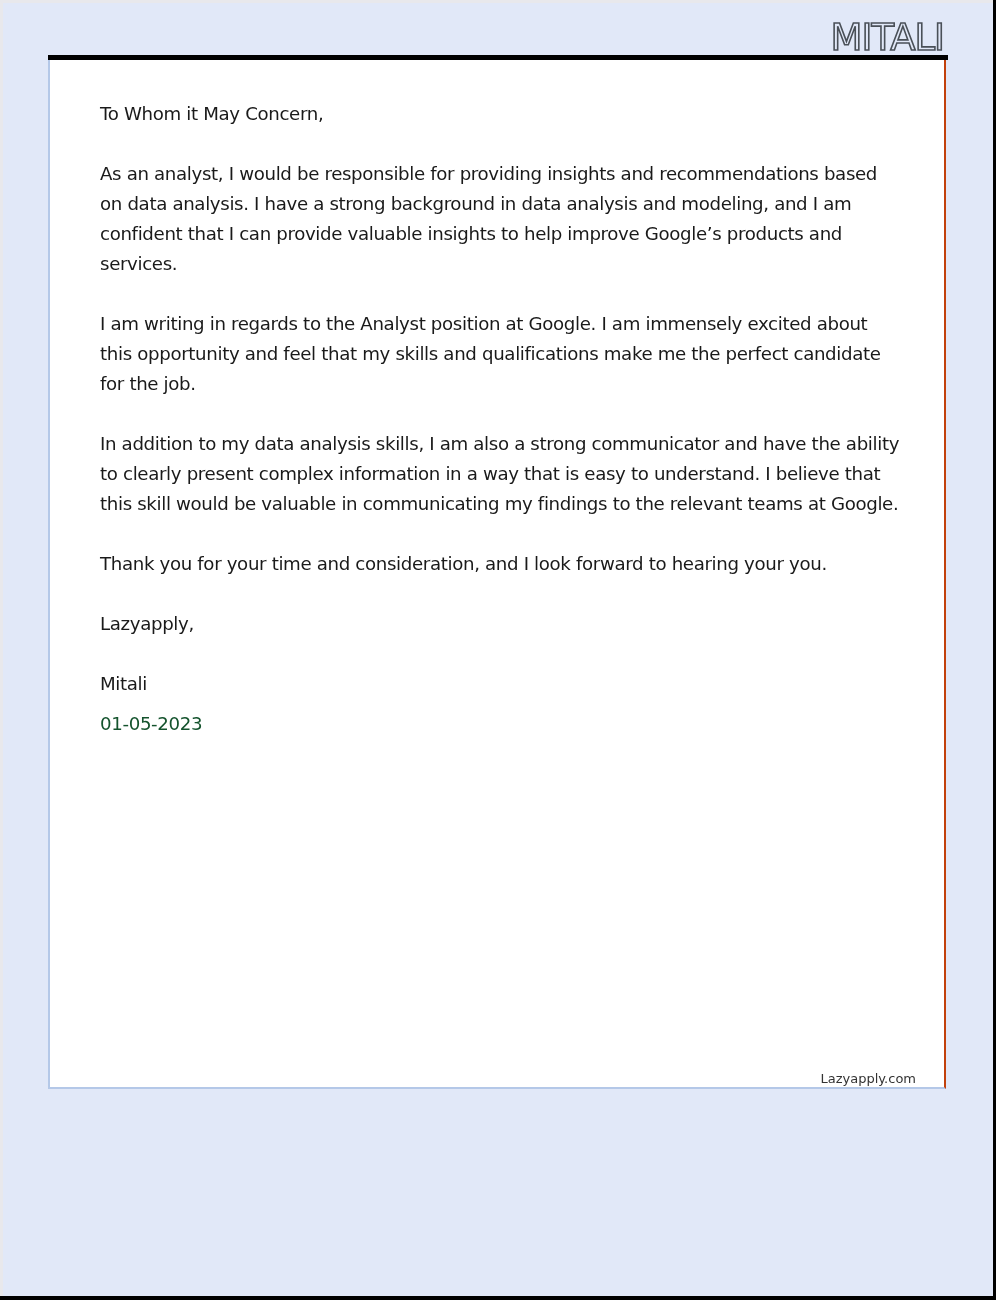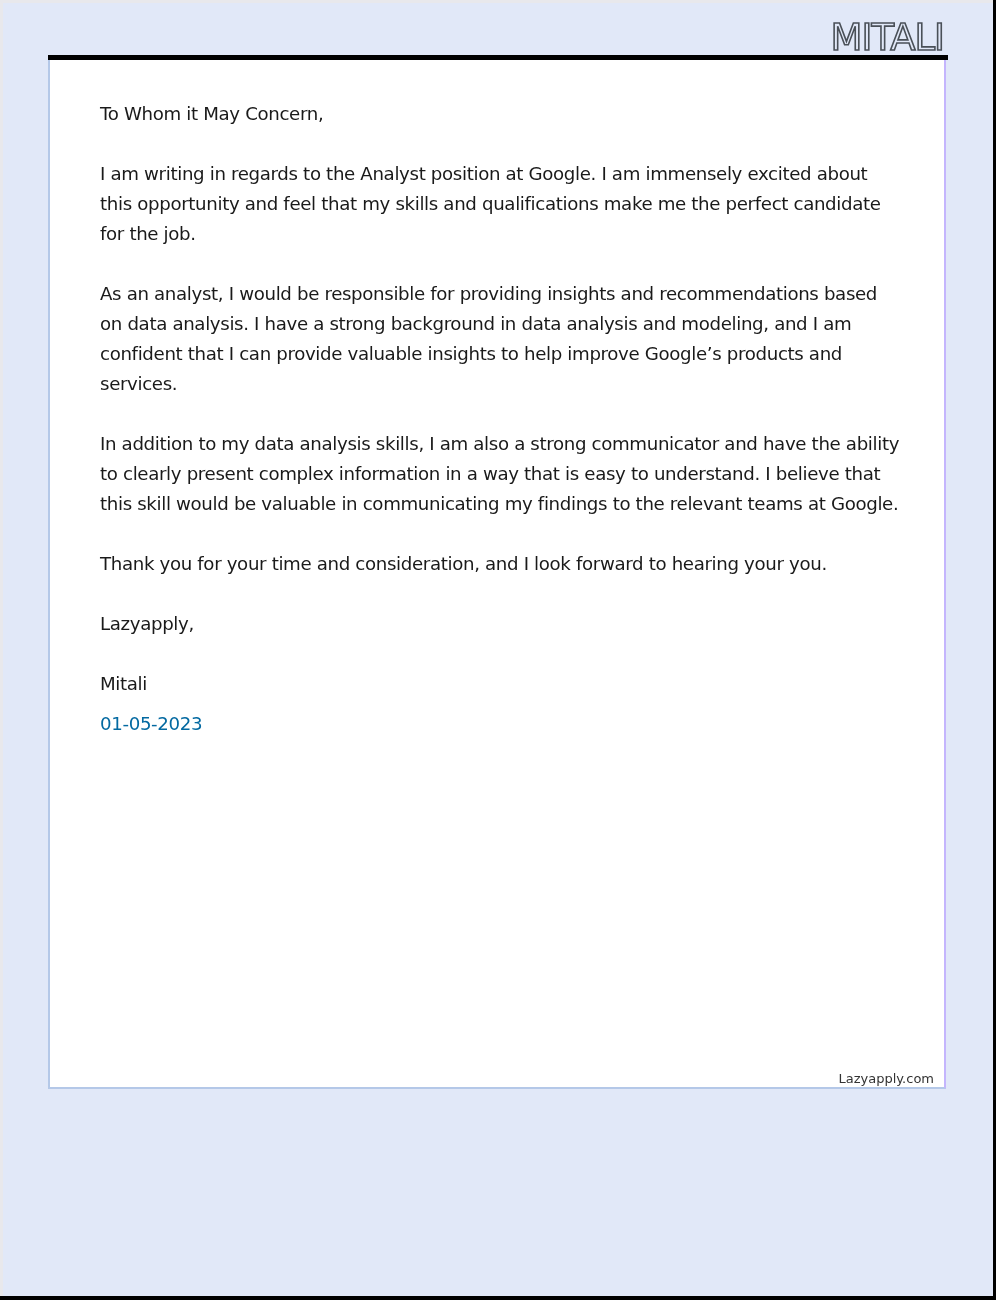--- a/index.html
+++ b/index.html
@@ -43,21 +43,21 @@
       font-weight: normal;
     }
     .page {
       position: absolute;
       left: 48px;
       top: 55px;
       width: 898px;
       height: 1034px;
       background: #ffffff;
       border-left: 2px solid #b4c8e8;
-      border-right: 2px solid #c4b5fd;
+      border-right: 2px solid #c2410c;
       border-bottom: 2px solid #b4c8e8;
       box-sizing: border-box;
     }
     .page-topbar {
       position: absolute;
       left: -2px;
       top: 0;
       width: 900px;
       height: 5px;
       background: #000000;
@@ -72,46 +72,46 @@
       color: #1a1a1a;
       letter-spacing: -0.35px;
     }
     .letter p {
       margin: 0 0 30px 0;
     }
     .letter p.tight {
       margin-bottom: 10px;
     }
     .date {
-      color: #0369a1;
+      color: #14532d;
     }
     .footer-mark {
       position: absolute;
-      right: 10px;
+      right: 28px;
       bottom: 0px;
       font-size: 13px;
       line-height: 16px;
       color: #333333;
     }
   </style>
 </head>
 <body>
 
 <div class="canvas"></div>
 <div class="backdrop">
   <div class="brand-name">MITALI</div>
 </div>
 
 <div class="page">
   <div class="page-topbar"></div>
 
   <div class="letter">
     <p>To Whom it May Concern,</p>
+    <p>As an analyst, I would be responsible for providing insights and recommendations based on data analysis. I have a strong background in data analysis and modeling, and I am confident that I can provide valuable insights to help improve Google’s products and services.</p>
     <p>I am writing in regards to the Analyst position at Google. I am immensely excited about this opportunity and feel that my skills and qualifications make me the perfect candidate for the job.</p>
-    <p>As an analyst, I would be responsible for providing insights and recommendations based on data analysis. I have a strong background in data analysis and modeling, and I am confident that I can provide valuable insights to help improve Google’s products and services.</p>
     <p>In addition to my data analysis skills, I am also a strong communicator and have the ability to clearly present complex information in a way that is easy to understand. I believe that this skill would be valuable in communicating my findings to the relevant teams at Google.</p>
     <p>Thank you for your time and consideration, and I look forward to hearing your you.</p>
     <p>Lazyapply,</p>
     <p class="tight">Mitali</p>
     <p class="date">01-05-2023</p>
   </div>
 
   <div class="footer-mark">Lazyapply.com</div>
 </div>
 

